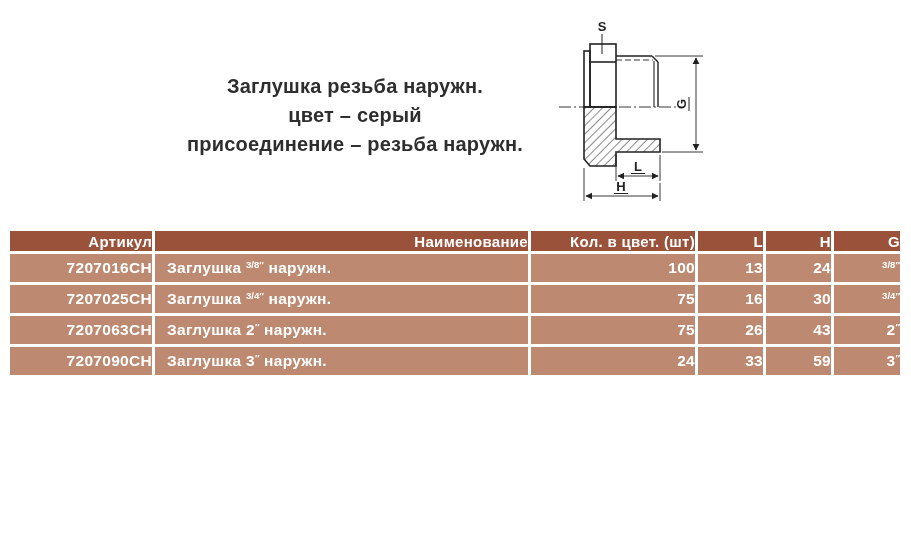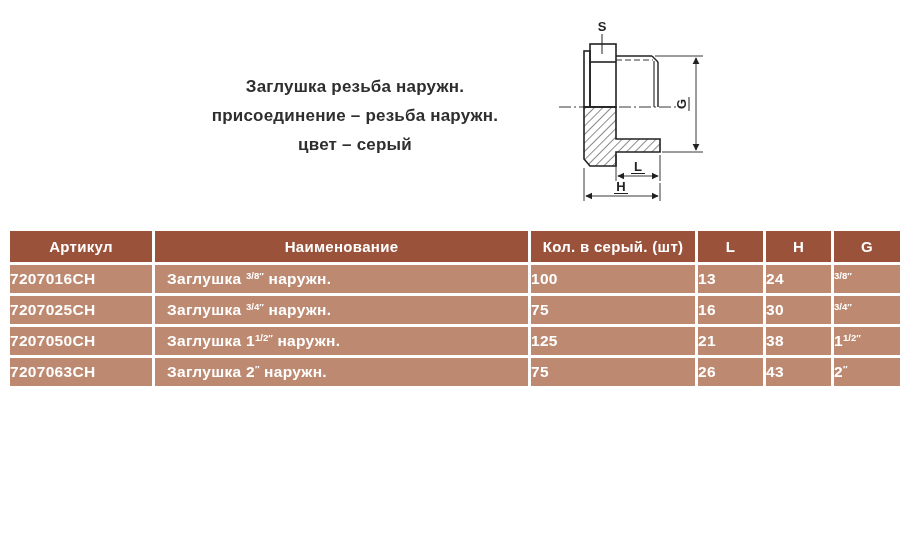--- a/index.html
+++ b/index.html
@@ -2,48 +2,48 @@
 <html style="--header-bg: #9a523a; --row-bg: #bd8a71; --tbl-text: #ffffff;"><head>
 <meta charset="utf-8">
 <style>
   html,body { margin:0; padding:0; }
   body {
     width:911px; height:556px; background:#ffffff; position:relative;
     font-family:"Liberation Sans", sans-serif; overflow:hidden;
   }
   .description {
     position:absolute; left:110px; top:72px; width:490px;
-    text-align:center; font-size:17px; font-weight:600;
+    text-align:center; font-size:20px; font-weight:600;
     line-height:29px; color:#2e2e2e; letter-spacing:.2px;
   }
   .drawing { position:absolute; left:553px; top:4px; }
   .drawing text { font-family:"Liberation Sans", sans-serif; font-weight:bold; fill:#222; font-size:13px; }
   .tbl-wrap { position:absolute; left:7px; top:228px; }
   table { border-collapse:separate; border-spacing:3px; table-layout:fixed; }
   th {
     background:var(--header-bg); color:var(--tbl-text);
-    font-weight:bold; font-size:15px; height:31px; padding:0; letter-spacing:.3px;
+    font-weight:bold; font-size:15px; height:20px; padding:0; letter-spacing:.3px;text-align:right;
   }
   td {
     background:var(--row-bg); color:var(--tbl-text);
     font-weight:bold; font-size:15.5px; height:28px;
-    text-align:left; padding:0; letter-spacing:.3px;
+    text-align:right; padding:0; letter-spacing:.3px;
   }
   td.c-name { text-align:left; padding-left:12px; }
   .frac { font-size:.62em; vertical-align:.48em; letter-spacing:0; }
 </style>
 </head>
 <body>
 
 <div class="page">
 
   <div class="description">
     <div>Заглушка резьба наружн.</div>
+    <div>цвет – серый</div>
     <div>присоединение – резьба наружн.</div>
-    <div>цвет – серый</div>
   </div>
 
   <svg class="drawing" width="170" height="218" viewBox="0 0 170 218">
     <defs>
       <marker id="arr" viewBox="0 0 10 10" refX="9" refY="5" markerWidth="8" markerHeight="8" orient="auto-start-reverse">
         <path d="M0,0 L10,5 L0,10 z" fill="#222"></path>
       </marker>
       <pattern id="hatch" width="6" height="6" patternUnits="userSpaceOnUse" patternTransform="rotate(45)">
         <line x1="0" y1="0" x2="0" y2="6" stroke="#2a2a2a" stroke-width="1.1"></line>
       </pattern>
@@ -93,21 +93,21 @@
           <col style="width:373px">
           <col style="width:164px">
         <col style="width:65px">
           <col style="width:65px">
           <col style="width:66px">
       </colgroup>
       <thead>
         <tr>
           <th>Артикул</th>
           <th>Наименование</th>
-          <th>Кол. в серый.  (шт)</th>
+          <th>Кол. в цвет.  (шт)</th>
           <th>L</th>
           <th>H</th>
           <th>G</th>
         </tr>
       </thead>
       <tbody>
           <tr>
             <td class="c-article">7207016CH</td>
             <td class="c-name"><span>Заглушка </span><span class="frac">3/8</span><span class="frac">″</span><span> наружн.</span></td>
             <td class="c-qty">100</td>
@@ -117,32 +117,32 @@
           </tr>
           <tr>
             <td class="c-article">7207025CH</td>
             <td class="c-name"><span>Заглушка </span><span class="frac">3/4</span><span class="frac">″</span><span> наружн.</span></td>
             <td class="c-qty">75</td>
             <td class="c-dim">16</td>
             <td class="c-dim">30</td>
             <td class="c-g"><span class="frac">3/4</span><span class="frac">″</span></td>
           </tr>
           <tr>
-            <td class="c-article">7207050CH</td>
-            <td class="c-name"><span>Заглушка </span><span>1</span><span class="frac">1/2</span><span class="frac">″</span><span> наружн.</span></td>
-            <td class="c-qty">125</td>
-            <td class="c-dim">21</td>
-            <td class="c-dim">38</td>
-            <td class="c-g"><span>1</span><span class="frac">1/2</span><span class="frac">″</span></td>
-          </tr>
-          <tr>
             <td class="c-article">7207063CH</td>
             <td class="c-name"><span>Заглушка </span><span>2</span><span class="frac">″</span><span> наружн.</span></td>
             <td class="c-qty">75</td>
             <td class="c-dim">26</td>
             <td class="c-dim">43</td>
             <td class="c-g"><span>2</span><span class="frac">″</span></td>
+          </tr>
+          <tr>
+            <td class="c-article">7207090CH</td>
+            <td class="c-name"><span>Заглушка </span><span>3</span><span class="frac">″</span><span> наружн.</span></td>
+            <td class="c-qty">24</td>
+            <td class="c-dim">33</td>
+            <td class="c-dim">59</td>
+            <td class="c-g"><span>3</span><span class="frac">″</span></td>
           </tr>
         </tbody>
     </table>
   </div>
 
 </div>
 
 </body></html>

